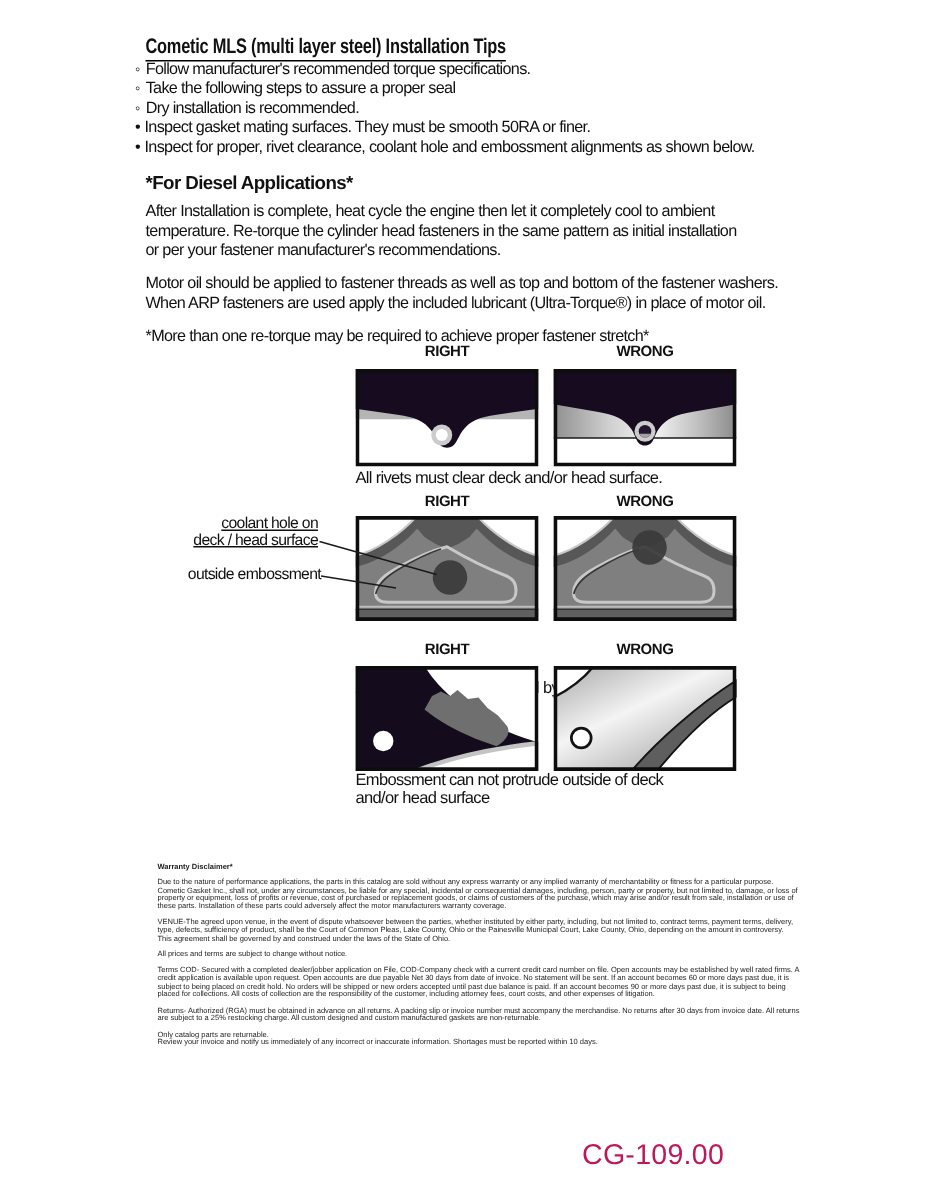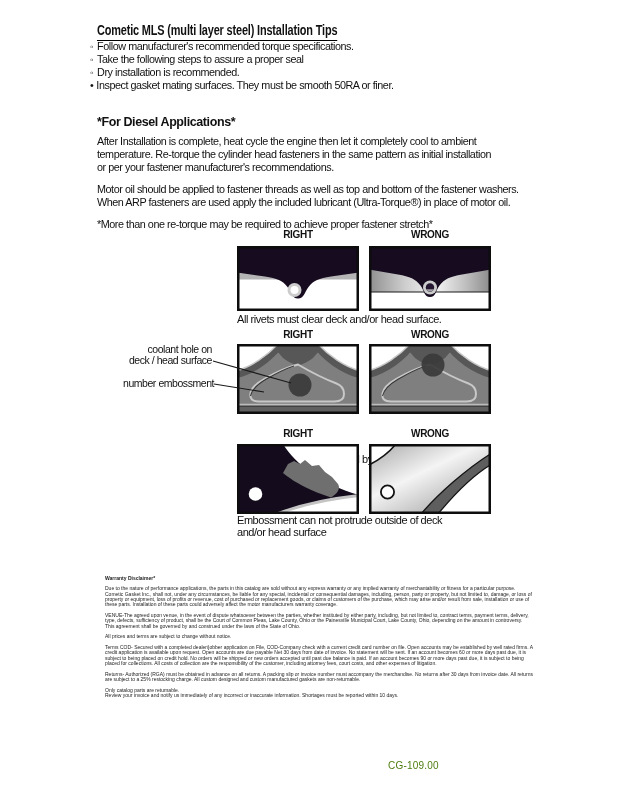--- a/index.html
+++ b/index.html
@@ -29,38 +29,39 @@
   
   .dlabel{width:122px;text-align:center;font-size:10px;font-weight:bold;letter-spacing:-0.3px;}
   .caption{font-size:11px;letter-spacing:-0.45px;line-height:11.5px;}
   .panel{width:122px;}
   .panel svg{display:block;width:122px;}
   .ann{font-size:10.5px;letter-spacing:-0.45px;line-height:10.5px;text-align:right;}
   
   .disc{left:105px;top:576px;width:428px;font-size:5px;line-height:5.3px;letter-spacing:0;color:#1c1c1c;}
   .disc .dh{font-weight:bold;margin:0 0 5px 0;}
   .disc p{margin:0 0 5.5px 0;}
-  .footer{left:388px;top:760px;font-size:10px;letter-spacing:0.2px;color:#4d7c0f;}
+  .footer{left:388px;top:760px;font-size:19px;letter-spacing:0.2px;color:#be185d;}
   .overlay{left:0;top:0;pointer-events:none;}
 </style>
 </head>
 <body>
 
 <div class="page">
 
   <div class="abs title">
     <span class="u">Cometic MLS (multi layer steel) Installation Tips</span>
   </div>
 
   <div class="abs tips">
     <ul>
       <li class="b1">Follow manufacturer's recommended torque specifications.</li>
       <li class="b1">Take the following steps to assure a proper seal</li>
       <li class="b1">Dry installation is recommended.</li>
       <li class="b2 sub">Inspect gasket mating surfaces.  They must be smooth 50RA or finer.</li>
+      <li class="b2 sub">Inspect for proper, rivet clearance, coolant hole and embossment alignments as shown below.</li>
     </ul>
   </div>
 
   <div class="abs diesel">
     <h2>*For Diesel Applications*</h2>
     <p class="pre">After Installation is complete, heat cycle the engine then let it completely cool to ambient
 temperature. Re-torque the cylinder head fasteners in the same pattern as initial installation
 or per your fastener manufacturer's recommendations.</p>
     <p class="pre">Motor oil should be applied to fastener threads as well as top and bottom of the fastener washers.
 When ARP fasteners are used apply the included lubricant (Ultra-Torque®) in place of motor oil.</p>
@@ -101,25 +102,25 @@
       <path d="M57.2,43.2 a4.2,4.2 0 0 0 7.6,0 Z" fill="#b9b9b9" opacity="0.85"></path>
       <rect x="1.25" y="1.25" width="119.5" height="62.5" fill="none" stroke="#0d0d0d" stroke-width="2.5"></rect>
     </svg>
   </div>
 
   <div class="abs caption" style="left:237px;top:314px;width:260px;">All rivets must clear deck and/or head surface.</div>
 
   <div class="abs dlabel" style="left:237px;top:329px;">RIGHT</div>
   <div class="abs dlabel" style="left:369px;top:329px;">WRONG</div>
 
-  <div class="abs ann" style="left:98px;top:344px;width:114px;">
+  <div class="abs ann" style="left:98px;top:344px;width:114px;text-decoration:underline;">
     <div>coolant hole on</div>
     <div>deck / head surface</div>
   </div>
-  <div class="abs ann" style="left:98px;top:378px;width:116px;">number embossment</div>
+  <div class="abs ann" style="left:98px;top:378px;width:116px;">outside embossment</div>
 
   <div class="abs panel" style="left:237px;top:344px;">
     <svg viewBox="0 0 122 70">
       <rect width="122" height="70" fill="#7f7f7f"></rect>
       <path d="M34,0 H88 L76,14 C68,19.5 64,21 61,21 C58,21 54,19.5 46,14 Z" fill="#575757"></path>
       <path d="M0,0 H41 C30,12 14,23 0,26.5 Z" fill="#ffffff"></path>
       <path d="M41,0 C30,12 14,23 0,26.5 L0,34 C19,29.5 36,16.5 48,0 Z" fill="#575757"></path>
       <path d="M41,0 C30,12 14,23 0,26.5" stroke="#c8c8c8" stroke-width="1.4" fill="none"></path>
       <path d="M122,0 H81 C92,12 108,23 122,26.5 Z" fill="#ffffff"></path>
       <path d="M81,0 C92,12 108,23 122,26.5 L122,34 C103,29.5 86,16.5 74,0 Z" fill="#575757"></path>

